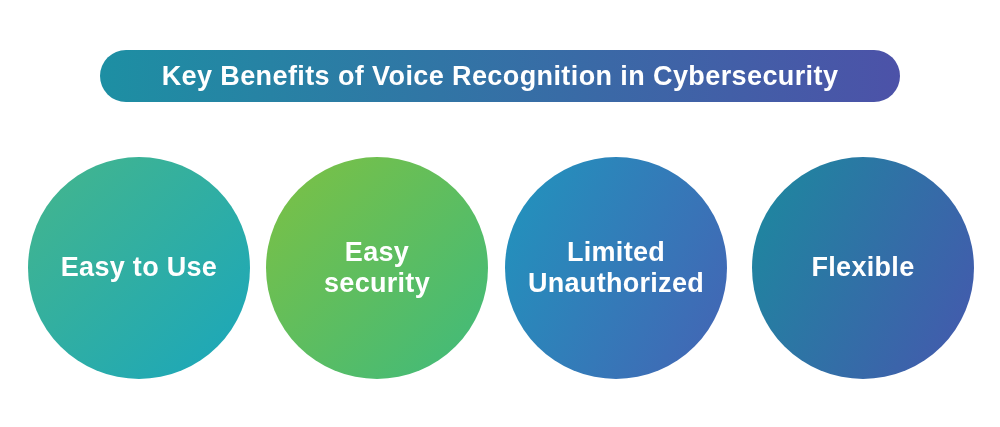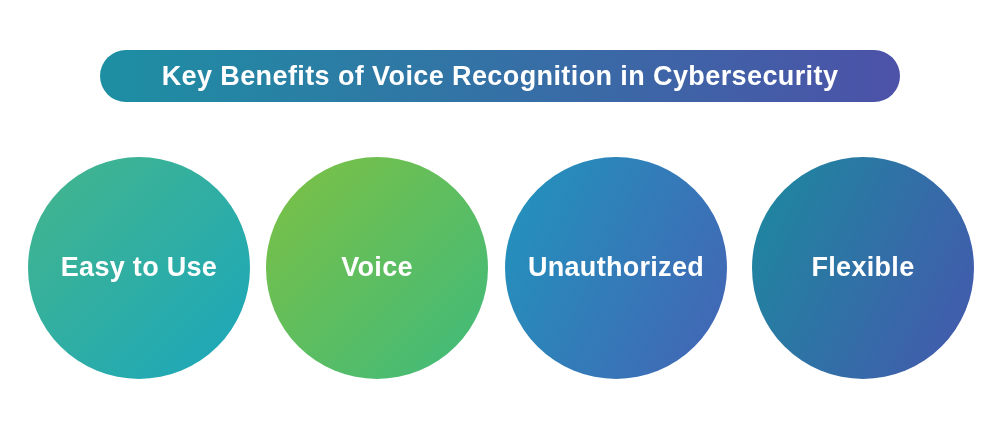--- a/index.html
+++ b/index.html
@@ -64,26 +64,28 @@
   </div>
 
   <div class="circle c1" style="background: linear-gradient(135deg, rgb(69, 182, 139), rgb(26, 166, 188));">
     <div class="circle-text">
       <div>Easy to Use</div>
     </div>
   </div>
 
   <div class="circle c2" style="background: linear-gradient(135deg, rgb(126, 193, 66), rgb(62, 186, 125));">
     <div class="circle-text">
-      <div>Voice</div>
+      <div>Easy</div>
+      <div>security</div>
     </div>
   </div>
 
   <div class="circle c3" style="background: linear-gradient(115deg, rgb(32, 149, 189), rgb(69, 99, 180));">
     <div class="circle-text">
+      <div>Limited</div>
       <div>Unauthorized</div>
     </div>
   </div>
 
   <div class="circle c4" style="background: linear-gradient(115deg, rgb(27, 138, 158), rgb(70, 87, 174));">
     <div class="circle-text">
       <div>Flexible</div>
     </div>
   </div>
 

